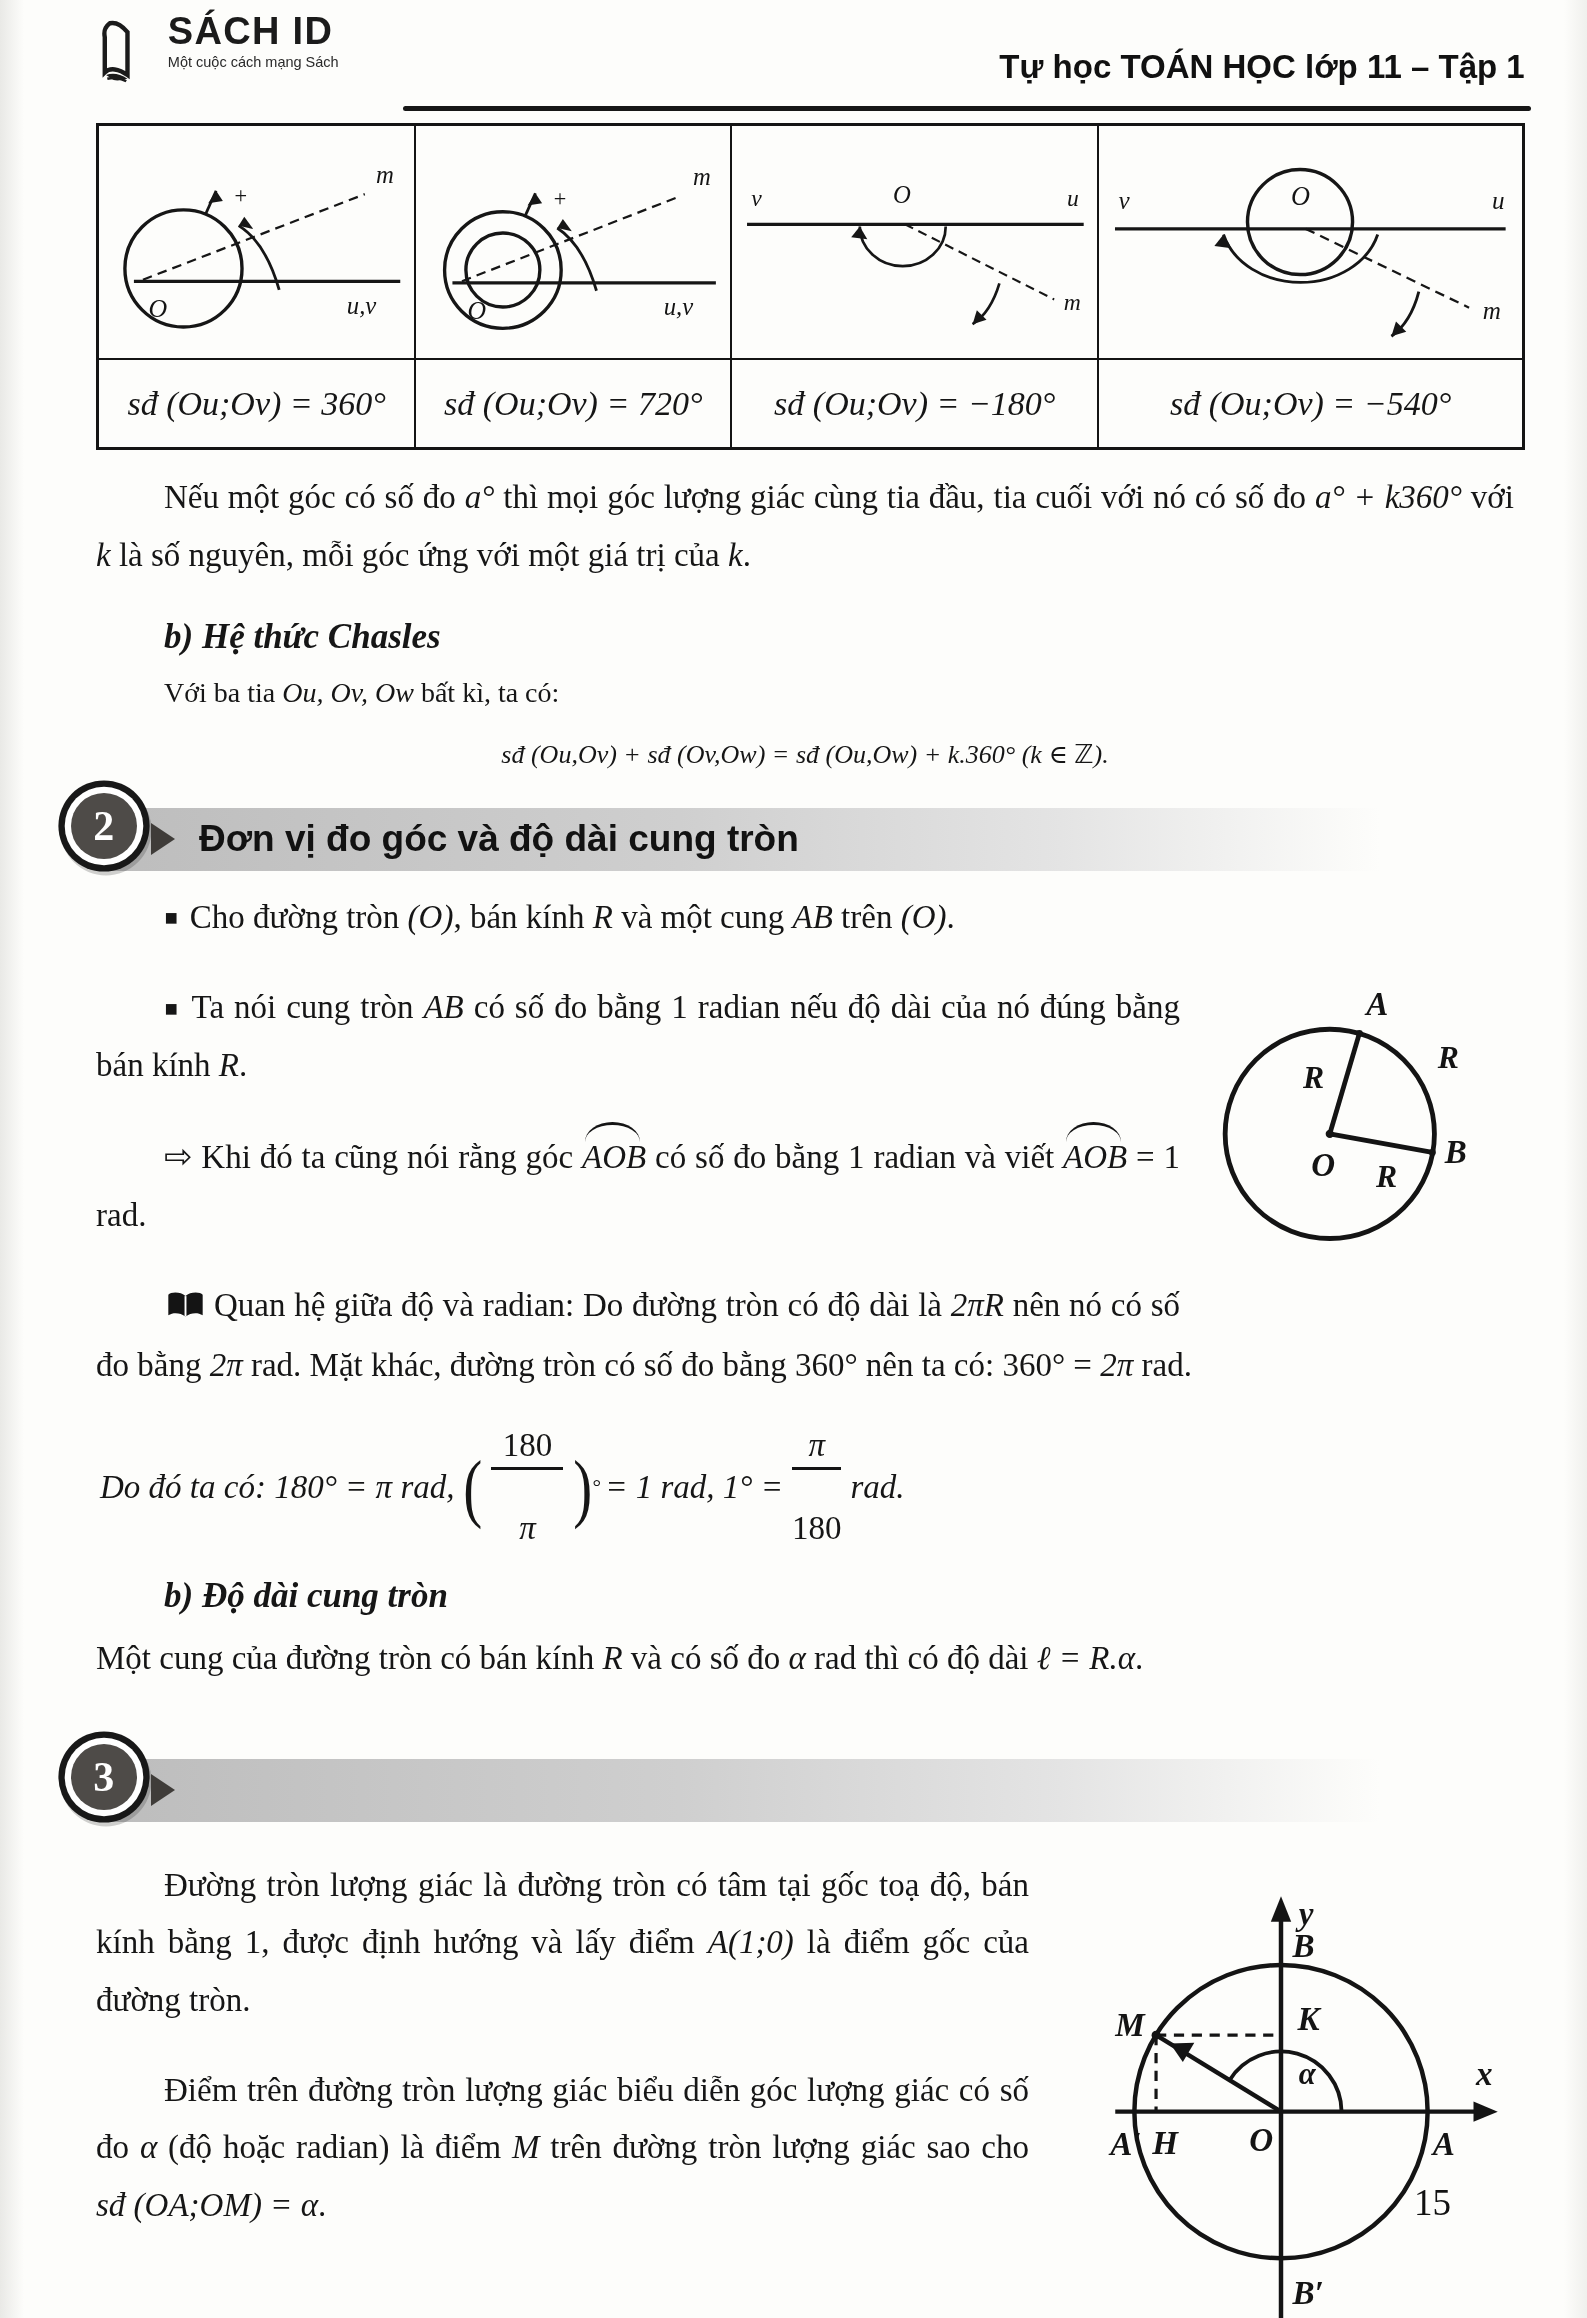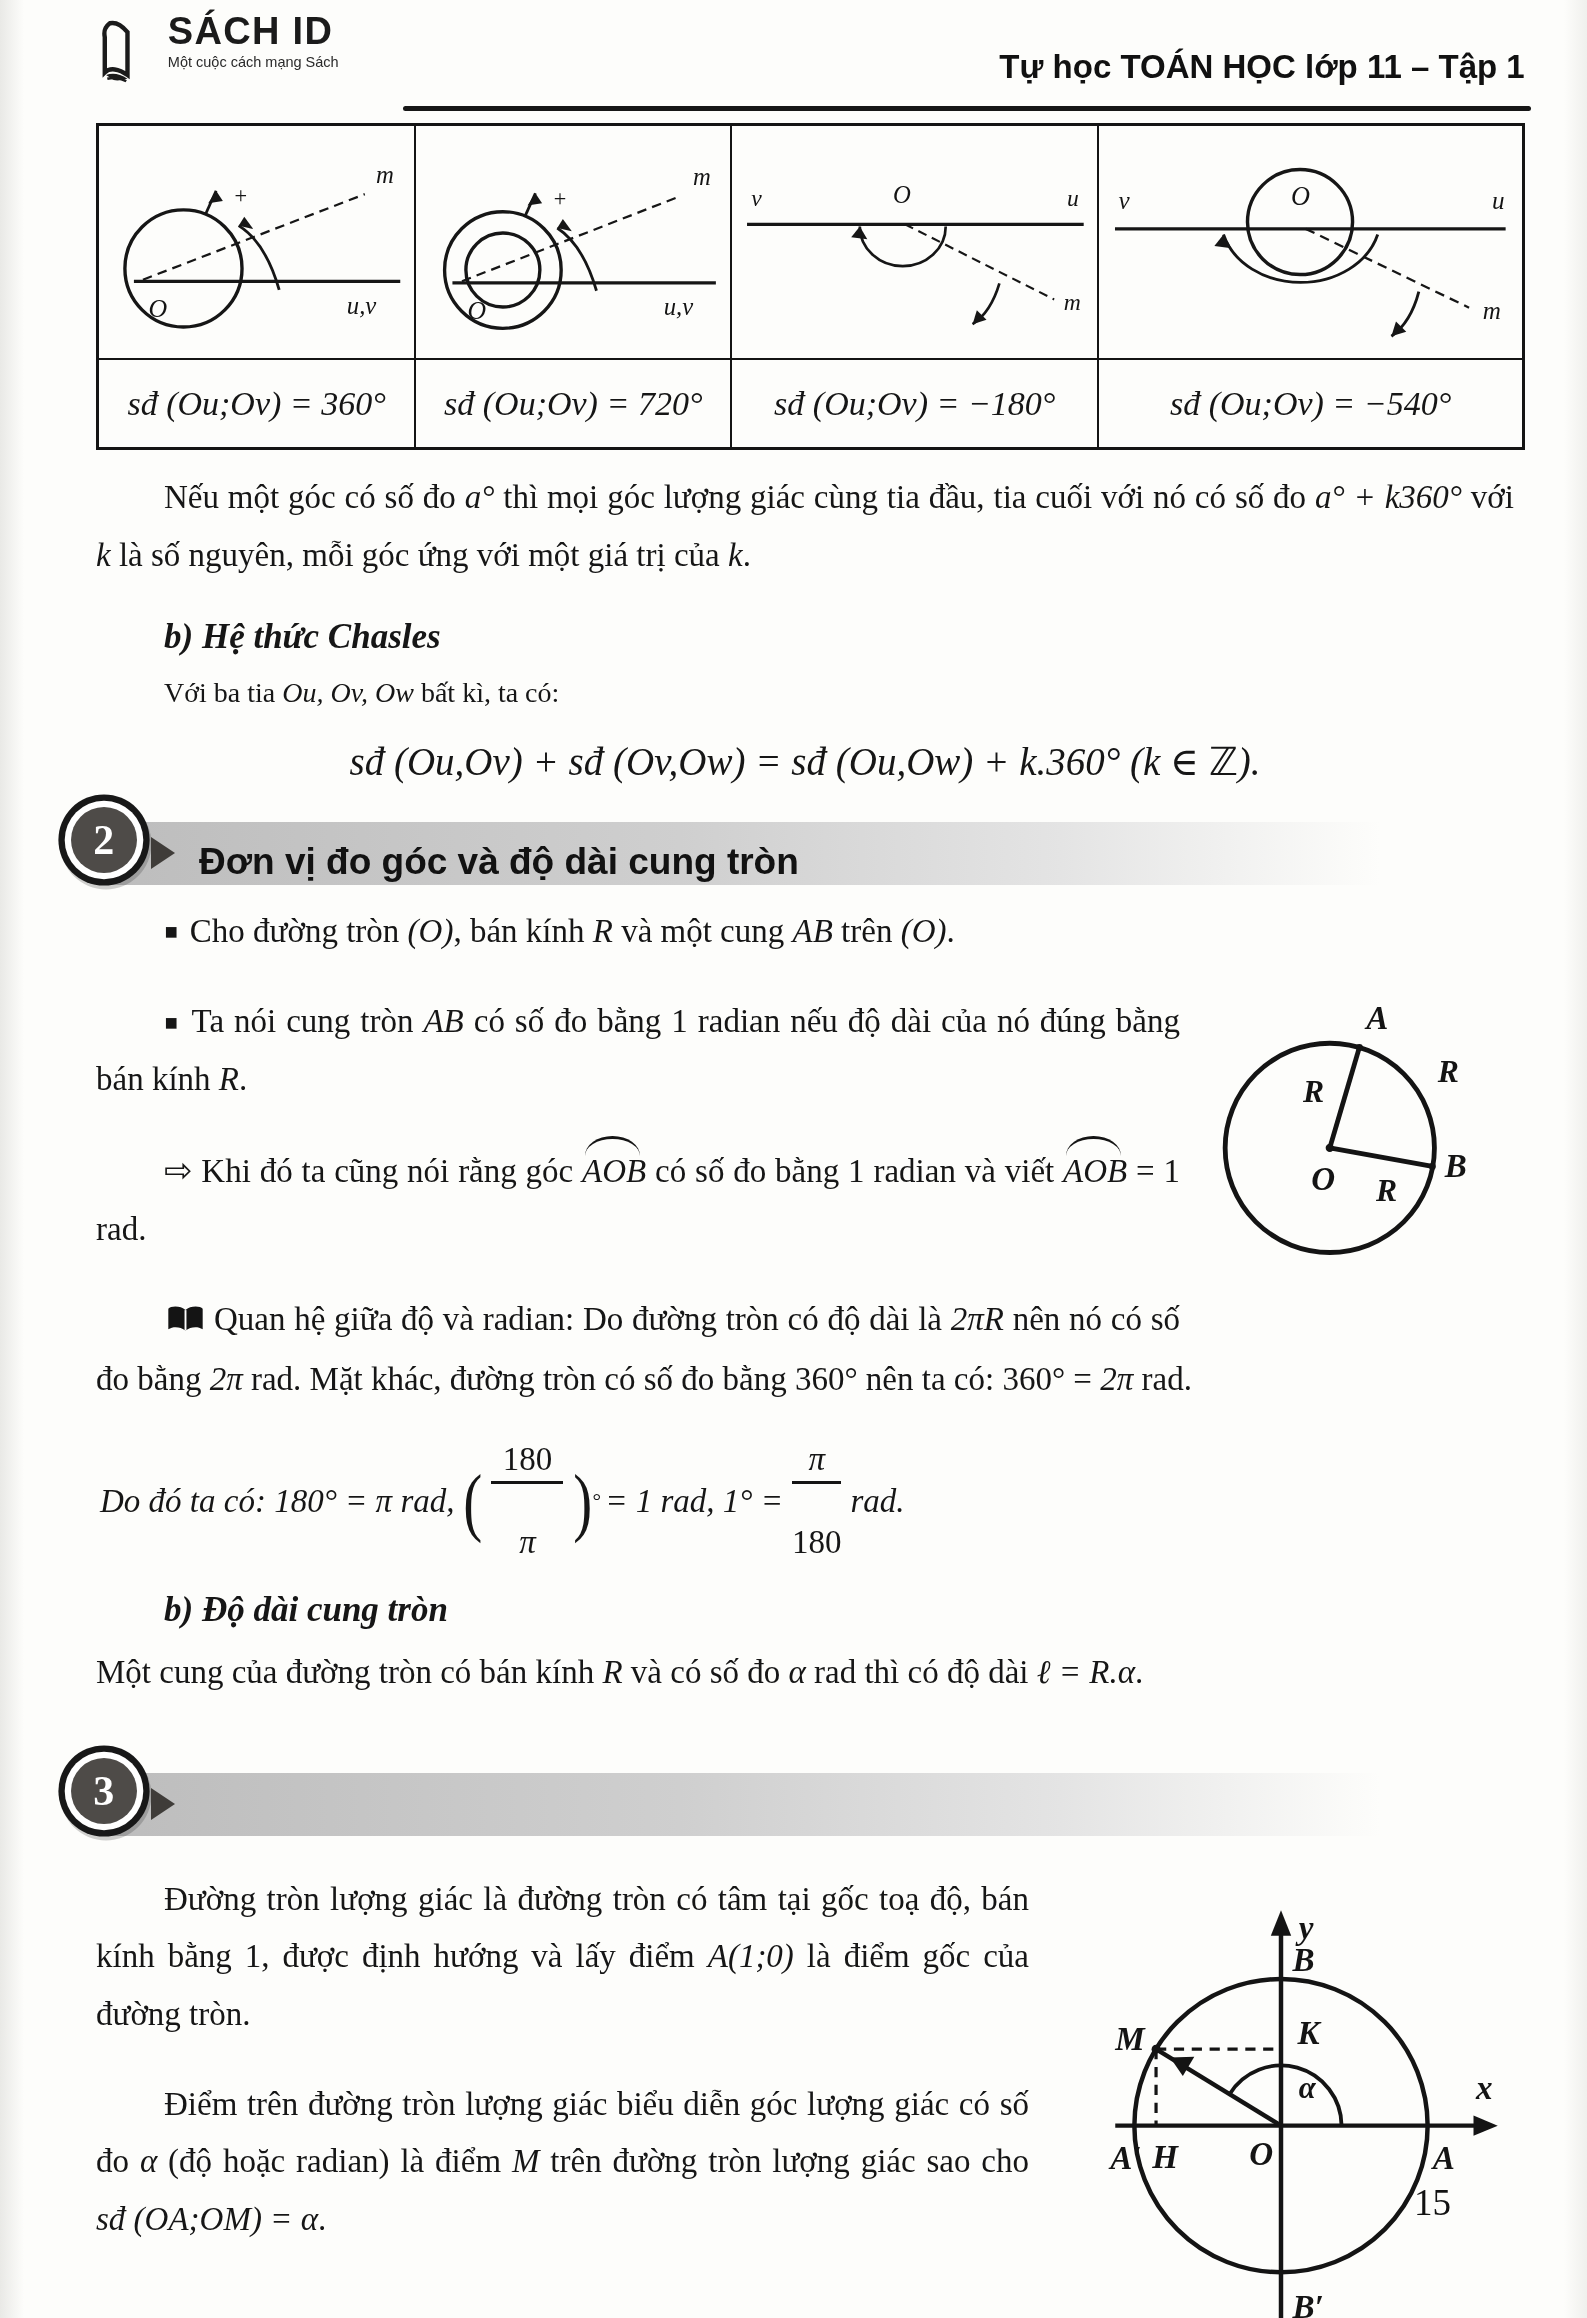--- a/index.html
+++ b/index.html
@@ -32,33 +32,33 @@
   .adiag{height:232px;display:flex;align-items:center;justify-content:center;}
   .adiag svg{width:100%;height:100%;}
   .aform{border-top:2.5px solid #141414;height:87px;display:flex;align-items:center;justify-content:center;
          font-style:italic;font-size:34px;white-space:nowrap;font-family:"Liberation Serif","DejaVu Serif","DejaVu Sans",serif;}
   
   .para{font-size:33px;line-height:1.74;text-align:justify;}
   .indent{text-indent:68px;}
   .p-intro{margin-top:19px;}
   .subhead{font-weight:bold;font-style:italic;font-size:35px;margin:16.4px 0 0 68px;}
   .p-lead{margin:11.3px 0 0 68px;font-size:28px;}
-  .disp-formula{margin:21.4px 0 6.3px 0;text-align:center;font-style:italic;font-size:39px;
+  .disp-formula{margin:21.4px 0 6.3px 0;text-align:center;font-style:italic;font-size:26px;
                 font-family:"Liberation Serif","DejaVu Serif","DejaVu Sans",serif;}
   
   .sect{position:relative;margin:37px 0 0 82px;height:66px;}
   .sect-bar{position:absolute;left:25px;top:1.3px;right:208px;height:63px;
             background:linear-gradient(90deg,#bdbdbd 0,#cfcfcf 45%,#e4e4e4 75%,rgba(244,244,244,0) 100%);}
   .badge{position:absolute;left:-11.3px;top:-14px;width:66px;height:66px;border-radius:50%;
          background:#4e4b48;color:#fff;display:flex;align-items:center;justify-content:center;
          font-family:"Liberation Serif",serif;font-weight:bold;font-size:42px;
          box-shadow:0 0 0 6.3px #ffffff,0 0 0 12.6px #181818,1.9px 3.8px 0 12.6px #18181833;}
   .badge-arrow{position:absolute;left:69px;top:16.4px;width:0;height:0;
                border-top:16.4px solid transparent;border-bottom:16.4px solid transparent;border-left:24px solid #3f3c39;}
-  .sect-title{position:absolute;left:117px;top:20px;font-family:"Liberation Sans","DejaVu Sans",sans-serif;
+  .sect-title{position:absolute;left:117px;top:11px;font-family:"Liberation Sans","DejaVu Sans",sans-serif;
               font-weight:bold;font-size:37px;color:#121212;}
   
   .bullet{margin-top:16.4px;}
   .bullet .sq{font-family:"DejaVu Sans",sans-serif;font-size:21.4px;vertical-align:3.8px;padding:0 11.3px 0 68px;}
   .arrownote .arr{font-family:"DejaVu Sans","Liberation Sans",sans-serif;font-size:34px;padding:0 8.8px 0 68px;}
   .booknote{margin-top:19px;}
   .booknote .bicon{display:inline-block;vertical-align:-2.5px;margin:0 10px 0 71px;}
   .bn-label{font-weight:normal;}
   .overarc{position:relative;display:inline-block;}
   .overarc::before{content:"";position:absolute;left:4%;right:10%;top:-0.22em;height:0.52em;

